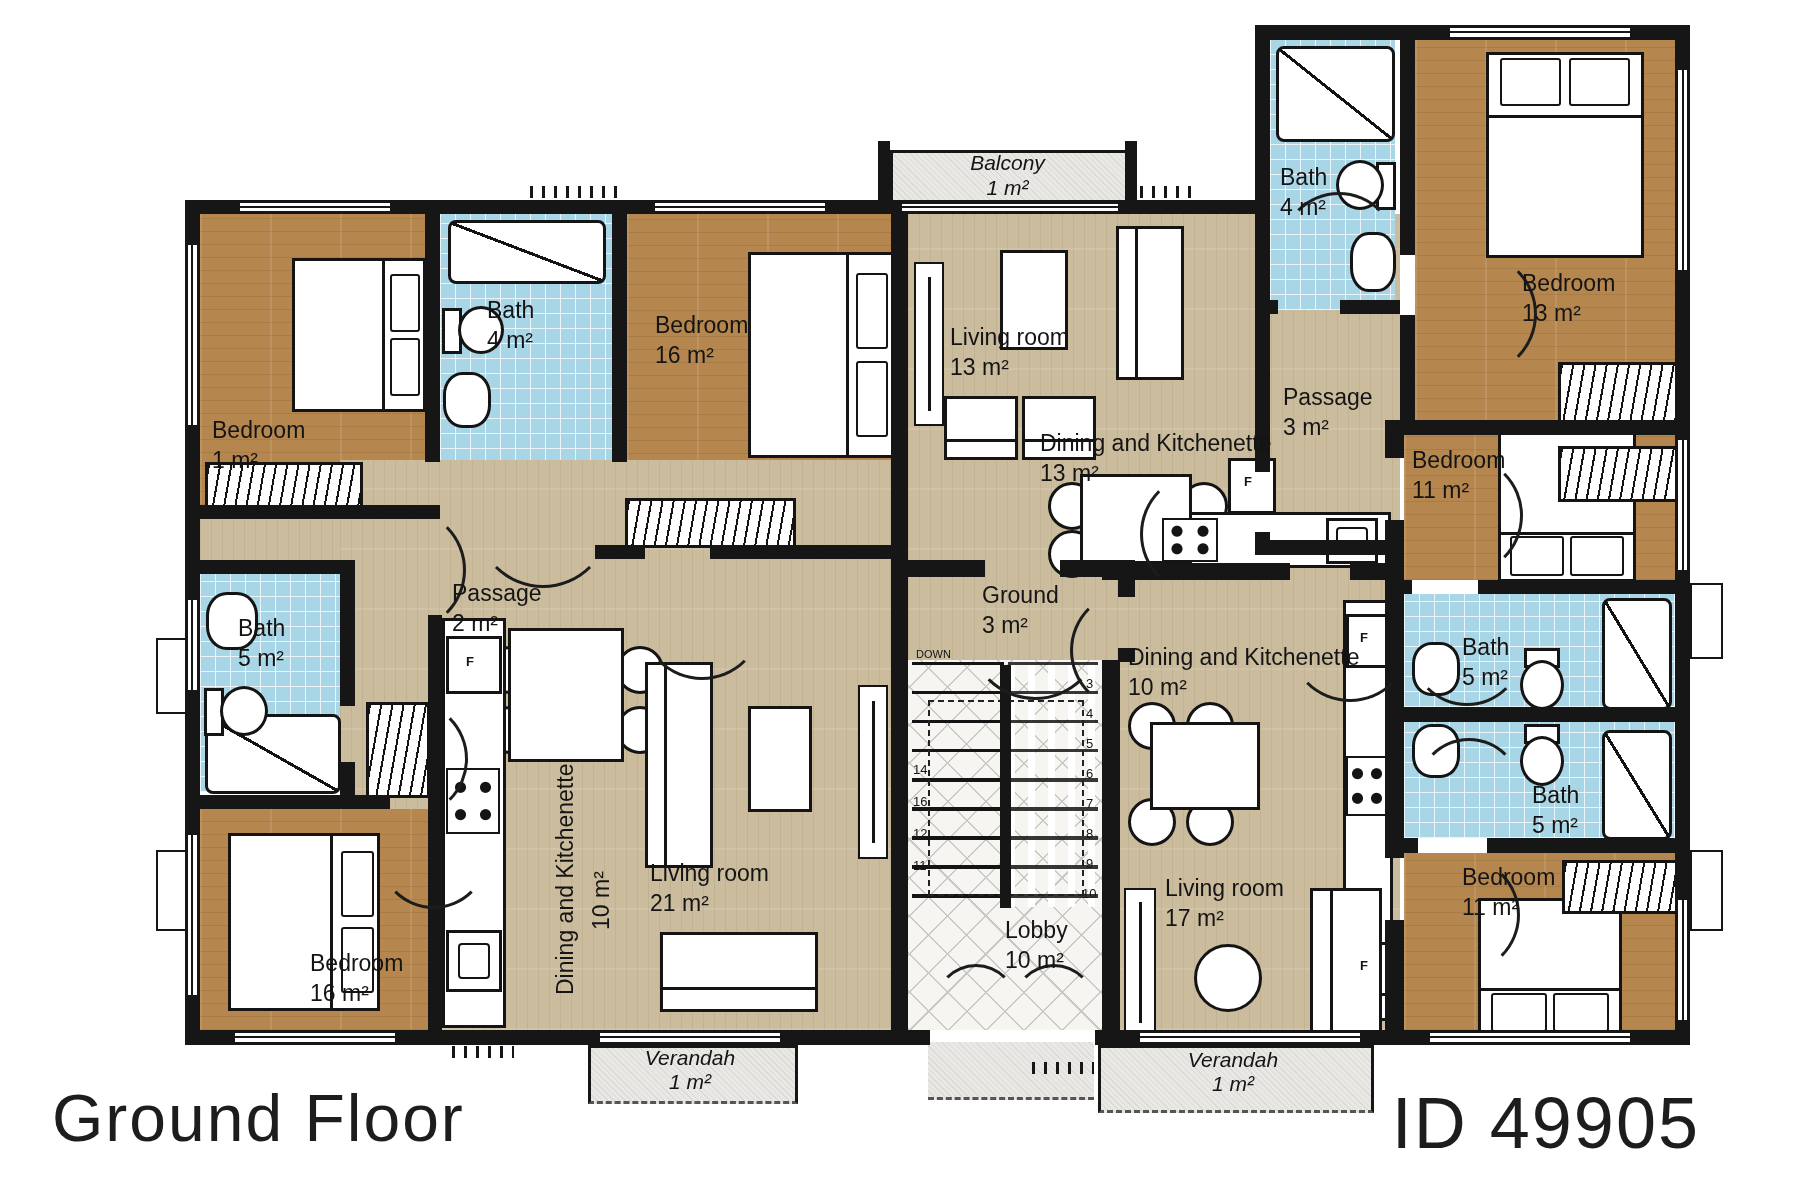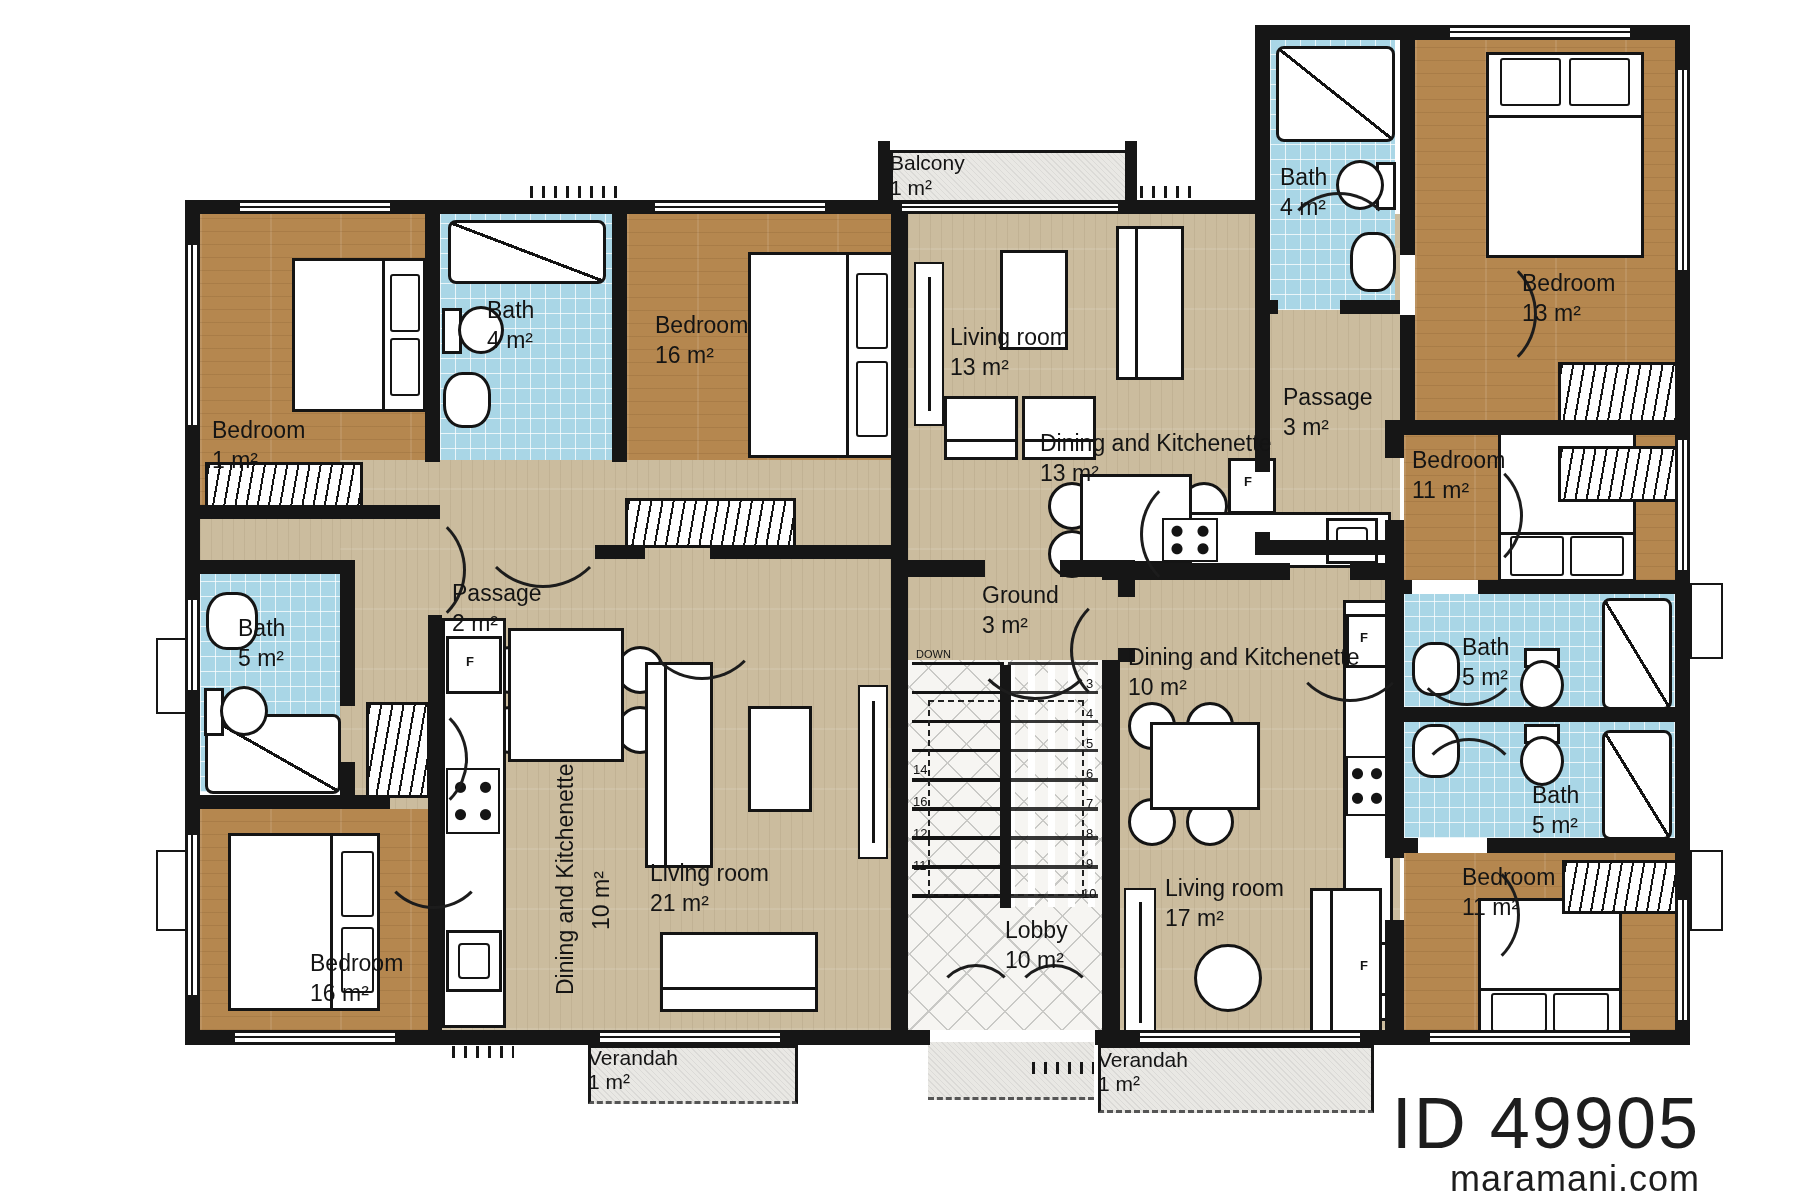--- a/index.html
+++ b/index.html
@@ -50,21 +50,21 @@
   .stairs-bg{position:absolute;z-index:18;background:#f6f5f2;
     background-image:repeating-linear-gradient(45deg,#c9c9c6 0 1.5px,transparent 1.5px 27px),
                      repeating-linear-gradient(-45deg,#c9c9c6 0 1.5px,transparent 1.5px 27px);}
   .steps{position:absolute;z-index:19;background-image:repeating-linear-gradient(180deg,#141414 0 3.5px,transparent 3.5px 29px);}
   .steps-dash{position:absolute;z-index:19;background-image:repeating-linear-gradient(180deg,rgba(20,20,20,.85) 0 3.5px,transparent 3.5px 29px),repeating-linear-gradient(90deg,#fff 0 7px,transparent 7px 20px);}
   .dashbox{position:absolute;z-index:21;border:2.5px dashed #222;}
   .stepnum{position:absolute;z-index:22;font-size:13px;color:#141414;}
   
   .label{position:absolute;z-index:50;color:#141414;font-size:23px;line-height:1.32;white-space:nowrap;}
   .label .area{display:block;}
-  .label-c{text-align:left;}
+  .label-c{text-align:center;font-style:italic;}
   .vlabel{position:absolute;z-index:50;color:#141414;font-size:23px;white-space:nowrap;
           transform:rotate(-90deg);transform-origin:left top;}
   .flabel{position:absolute;z-index:22;font-size:13px;color:#141414;font-weight:bold;}
   .title{position:absolute;z-index:60;color:#1d1d1d;letter-spacing:2px;}
 </style>
 </head>
 <body>
 
 <div id="canvas">
 
@@ -373,16 +373,16 @@
     <span>Living room</span><span class="area">17 m²</span></div>
   <div class="label" style="left:310px;top:948px">
     <span>Bedroom</span><span class="area">16 m²</span></div>
   <div class="label" style="left:1462px;top:862px">
     <span>Bedroom</span><span class="area">11 m²</span></div>
   <div class="label label-c" style="left:588px;top:1046px;width:204px;font-size:21px;line-height:1.15">
     <span>Verandah</span><span class="area">1 m²</span></div>
   <div class="label label-c" style="left:1098px;top:1048px;width:270px;font-size:21px;line-height:1.15">
     <span>Verandah</span><span class="area">1 m²</span></div>
 
+  <div class="title" style="left:52px;top:1080px;font-size:66px;">Ground Floor</div>
   <div class="title" style="left:1380px;top:1082px;width:320px;font-size:72px;text-align:right;">ID 49905</div>
-  <div class="title" style="left:1380px;top:1158px;width:320px;font-size:36px;text-align:right;letter-spacing:1px;">maramani.com</div>
 
 </div>
 
 </body></html>

